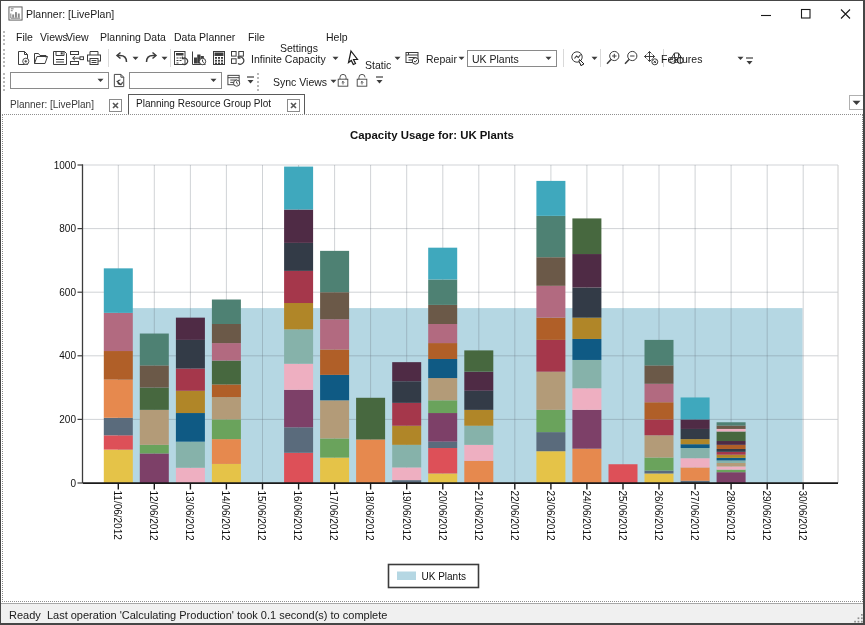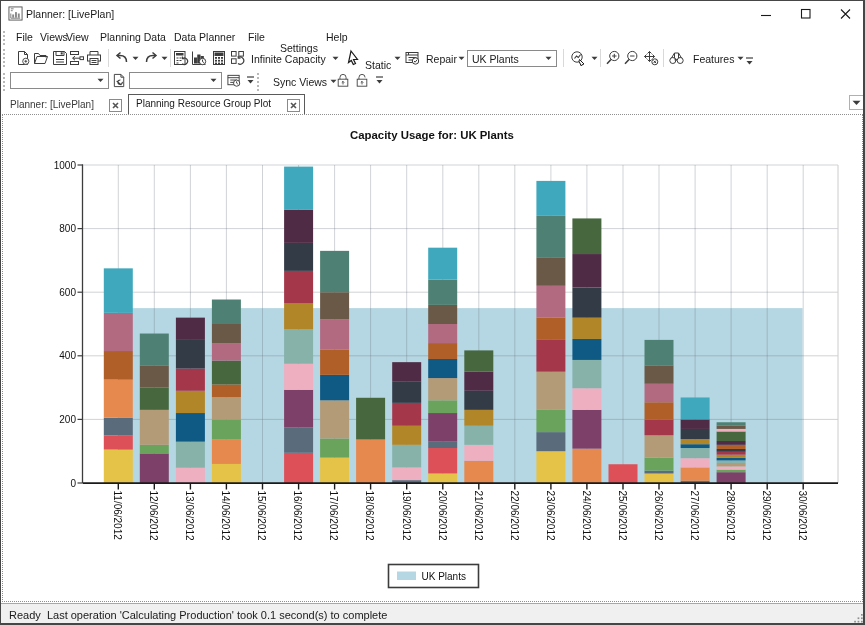--- a/index.html
+++ b/index.html
@@ -160,21 +160,21 @@
     <circle cx="11.8" cy="11.8" r="3" fill="#fff"></circle>
     <path d="M10.6 10.6l2.4 2.4M13 10.6l-2.4 2.4"></path>
   </svg>
 <div style="position:absolute;left:662px;top:48px;width:1px;height:18px;background:#d9d9d9"></div>
 <svg style="position:absolute;left:667px;top:49px" width="17" height="16" viewBox="0 0 16 16" fill="none" stroke="#3d3d3d" stroke-width="1.0">
     <circle cx="4.3" cy="10.5" r="3"></circle>
     <circle cx="11.7" cy="10.5" r="3"></circle>
     <path d="M6 3h4M6 3L3 8M10 3l3 5M7.3 10.5a.8.8 0 1 0-.01 0M8 6h.01"></path>
     <path d="M6 3v5M10 3v5"></path>
   </svg>
-<div class="t" style="left:692px;top:52px;font-size:10.5px">Features</div>
+<div class="t" style="left:660px;top:52px;font-size:10.5px">Features</div>
 <svg style="position:absolute;left:736px;top:55px" width="7" height="5" viewBox="0 0 7 5">
     <path d="M0.5 0.8L3.5 4L6.5 0.8z" fill="#3d3d3d"></path>
   </svg>
 <svg style="position:absolute;left:744px;top:56px" width="9" height="9" viewBox="0 0 9 9">
     <path d="M1 1h7" stroke="#3d3d3d" stroke-width="1.2"></path>
     <path d="M1.5 4L4.5 7.5L7.5 4z" fill="#3d3d3d"></path>
   </svg>
 <div style="position:absolute;left:2px;top:72px;width:4px;height:18px;background-image:radial-gradient(circle at 1.2px 1.2px, #b9b9b9 1.1px, transparent 1.3px);background-size:4px 4px"></div>
 <div class="combo" style="left:9px;top:71px;width:99px">
     <div class="cbtn">

